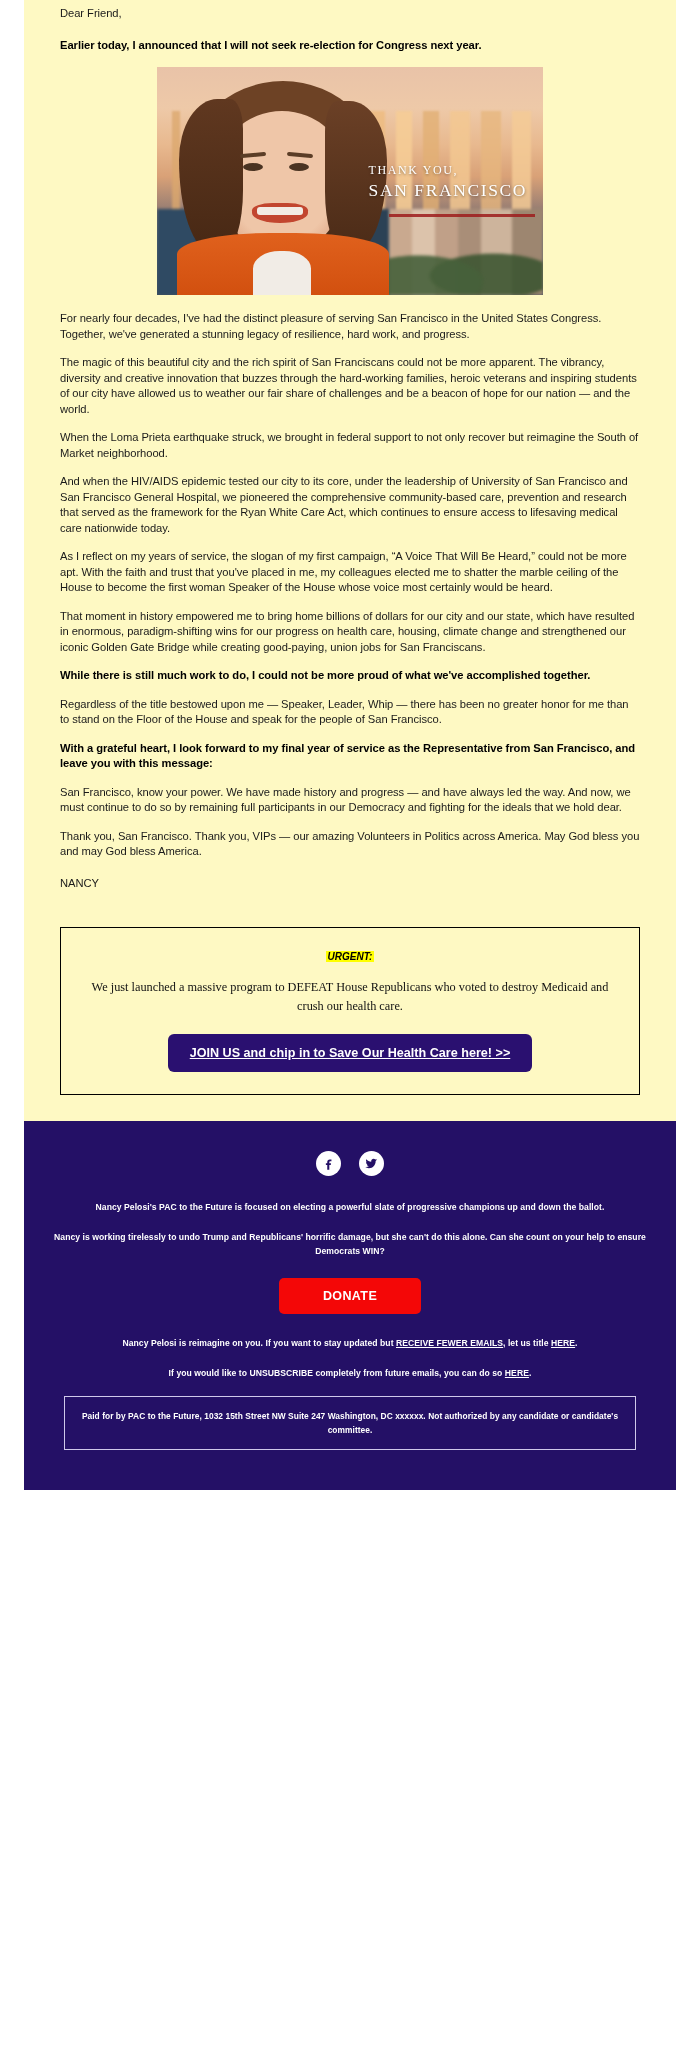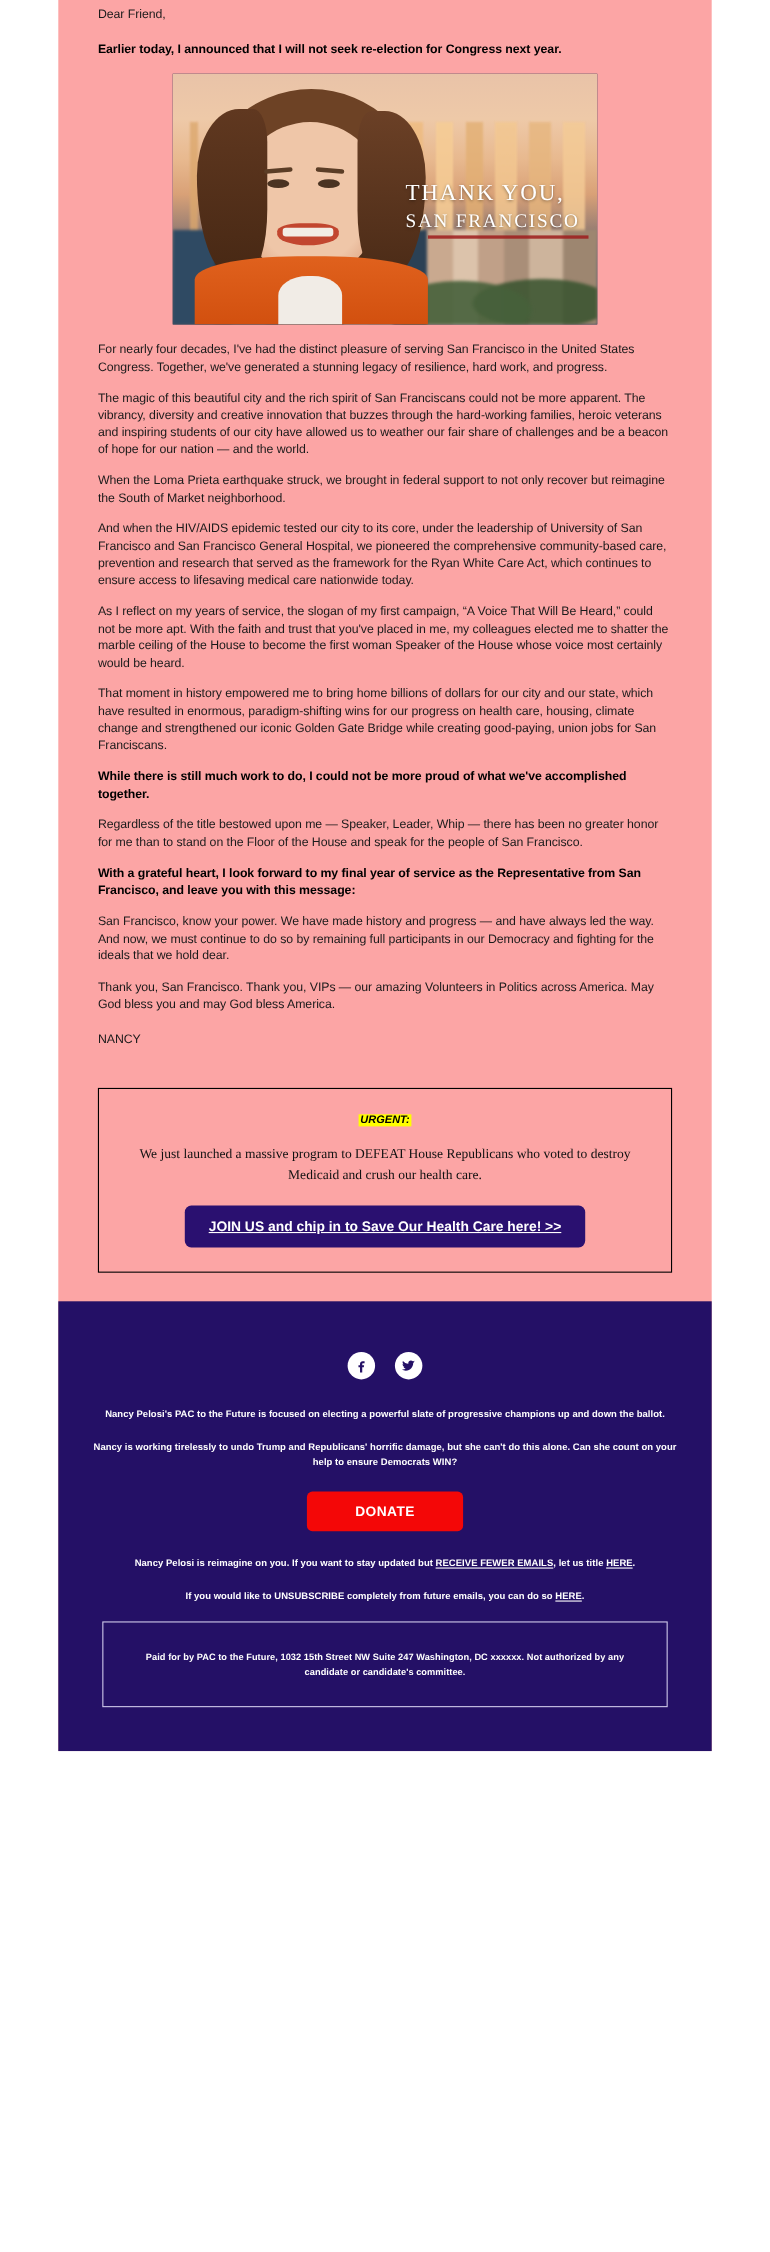--- a/index.html
+++ b/index.html
@@ -3,21 +3,21 @@
 <meta charset="utf-8">
 <style>
   * { box-sizing: border-box; }
   html, body { margin:0; padding:0; }
   body {
     width: 700px;
     background: #ffffff;
     font-family: "Liberation Sans", "DejaVu Sans", sans-serif;
     color: #000000;
   }
-  .email-wrap { width:594px; margin:0 auto; background:#fca5a5; }
+  .email-wrap { width:652px; margin:0 auto; background:#fef9c3; }
 
   
   .letter {
     padding: 6px 36px 0 36px;
   }
   .letter p {
     font-size: 11.2px;
     line-height: 15.5px;
     color: #1a1a1a;
     margin: 0 0 13px 0;
@@ -141,21 +141,21 @@
     position:absolute; left:76px; bottom:0; width:58px; height:44px;
     background:#f1ece6; border-radius: 46% 46% 0 0 / 40% 40% 0 0;
   }
   .hero .overlay-text {
     position:absolute; right:16px; top:96px;
     text-align:left;
     font-family: "Liberation Serif", "DejaVu Serif", serif;
     color:#ffffff;
     text-shadow: 0 1px 3px rgba(0,0,0,.45);
   }
-  .hero .overlay-text .l1 { font-size:21px; letter-spacing:1.6px;font-family:Liberation Serif, serif; }
+  .hero .overlay-text .l1 { font-size:12px; letter-spacing:1.6px;font-family:Liberation Serif, serif; }
   .hero .overlay-text .l2 { font-size:17.5px; letter-spacing:1.6px; margin-top:2px; }
 
   
   .urgent-box {
     margin: 36px 36px 0 36px;
     border: 1.4px solid #000000;
     padding: 18px 22px 22px 22px;
     text-align: center;
   }
   .urgent-title {
@@ -185,21 +185,21 @@
     padding: 12px 22px;
     border-radius: 6px;
     cursor:pointer;
     border:none;
   }
 
   
   .footer {
     margin-top: 26px;
     background:#241066;
-    padding: 38px 26px 40px 26px;
+    padding: 22px 26px 40px 26px;
     text-align:center;
     color:#ffffff;
   }
   .social-row { display:flex; justify-content:center; gap:18px; margin: 8px 0 24px 0; }
   .social-icon {
     width:25px; height:25px; border-radius:50%;
     background:#ffffff; color:#241066;
     display:flex; align-items:center; justify-content:center;
     cursor:pointer;
   }
@@ -226,21 +226,21 @@
     cursor:pointer;
   }
   .footer a.flink {
     color:#ffffff; text-decoration: underline; font-weight:bold;
   }
   .disclaimer {
     margin: 10px 14px 0 14px;
     border: 1px solid #cfc9ea;
     padding: 12px 16px;
   }
-  .disclaimer p { margin:12px; font-size:8.4px; line-height:14px; font-weight:bold; }
+  .disclaimer p { margin:0; font-size:8.4px; line-height:14px; font-weight:bold; }
 </style>
 </head>
 <body>
 
 <div class="email-wrap">
 
   <section class="letter">
 
     <p class="greeting">Dear Friend,</p>
 

